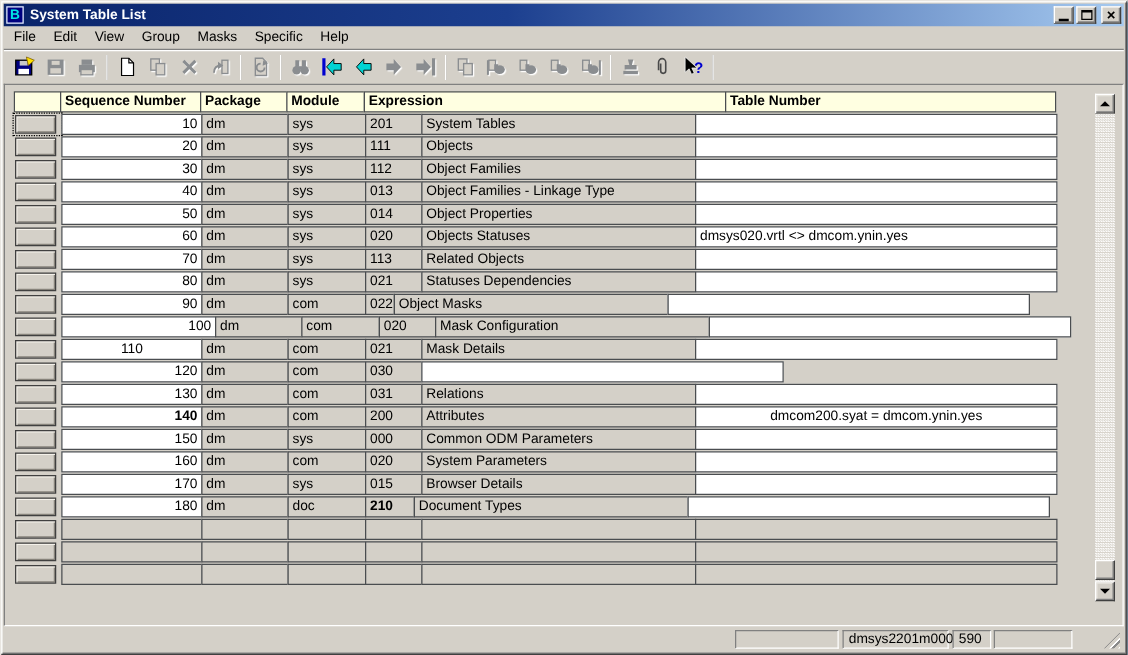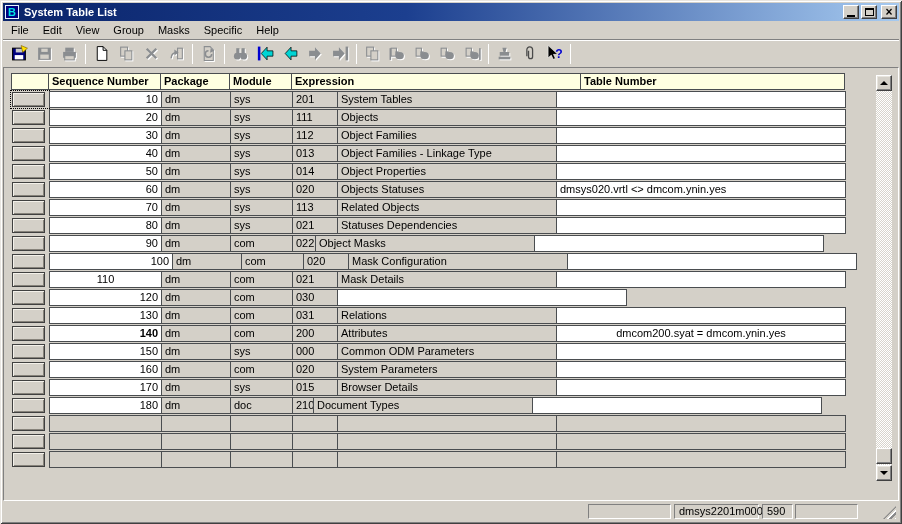--- a/index.html
+++ b/index.html
@@ -464,21 +464,21 @@
             <div class="gcell bg-gray" style="width: 220px;">Browser Details</div>
             <div class="gcell bg-white" style="width: 290px;"></div>
           </div>
           <div class="grow">
             <div class="selwrap">
               <div class="selbtn"></div>
             </div>
             <div class="gcell bg-white right" style="width: 113px;">180</div>
             <div class="gcell bg-gray" style="width: 70px;">dm</div>
             <div class="gcell bg-gray" style="width: 63px;">doc</div>
-            <div class="gcell bg-gray" style="width: 22px;">210</div>
+            <div class="gcell bg-gray" style="width: 40px; font-weight: bold;">210</div>
             <div class="gcell bg-gray" style="width: 220px;">Document Types</div>
             <div class="gcell bg-white" style="width: 290px;"></div>
           </div>
           <div class="grow">
             <div class="selwrap">
               <div class="selbtn"></div>
             </div>
             <div class="gcell bg-gray" style="width: 113px;"></div>
             <div class="gcell bg-gray" style="width: 70px;"></div>
             <div class="gcell bg-gray" style="width: 63px;"></div>

